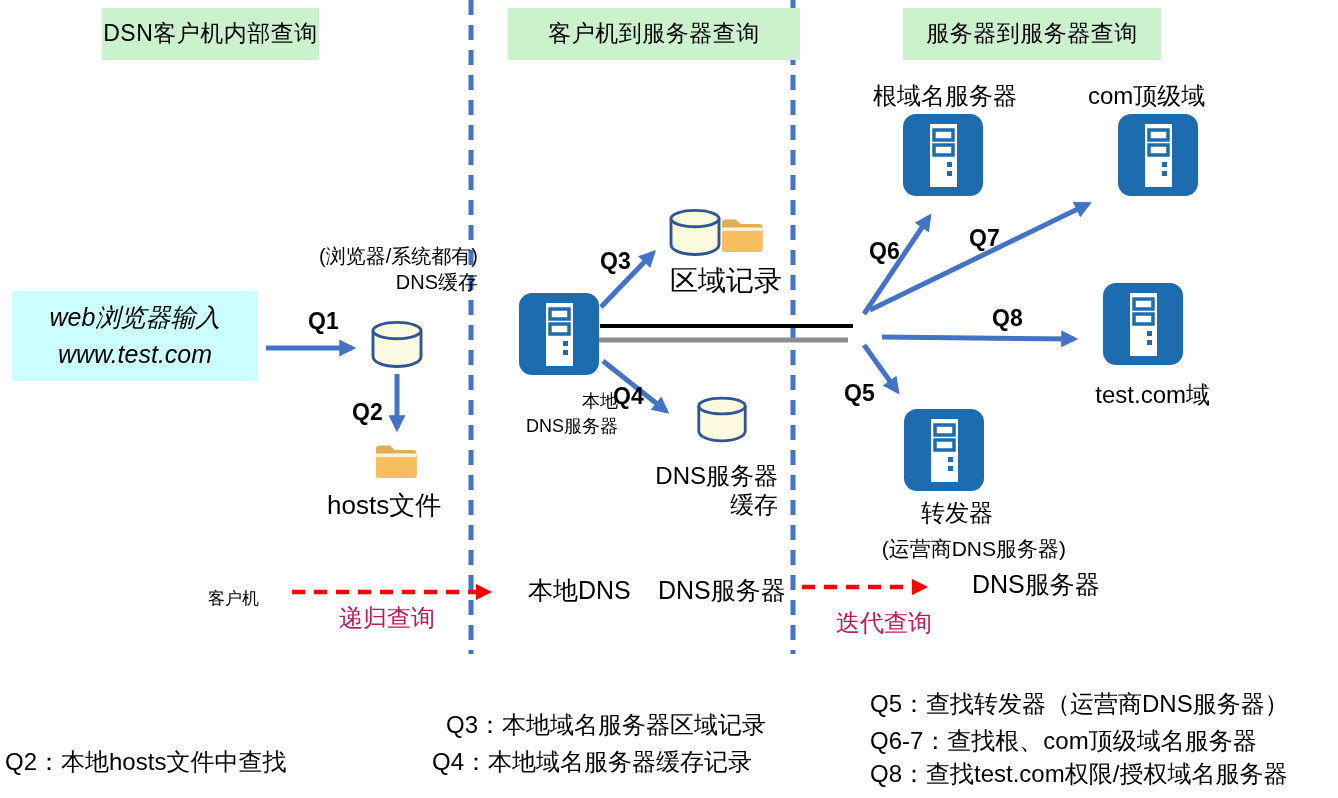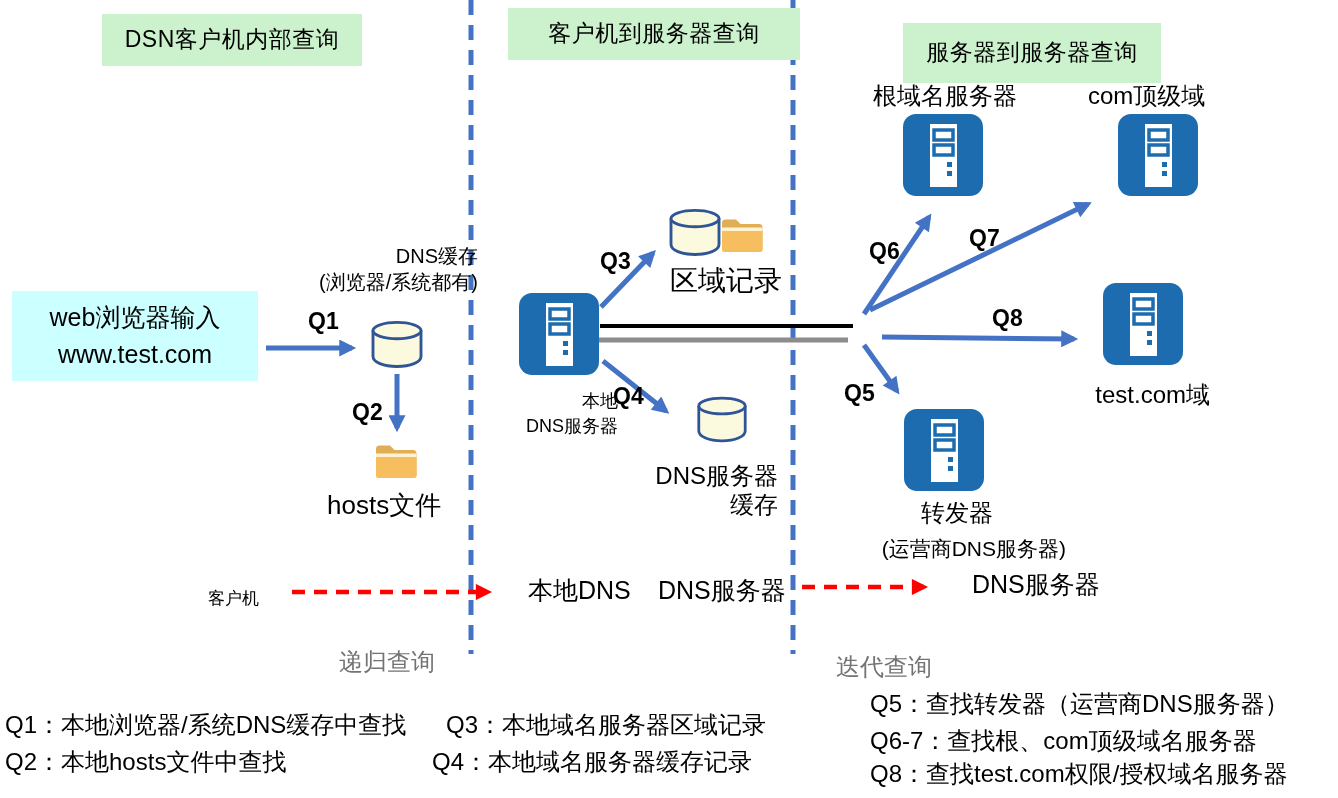--- a/index.html
+++ b/index.html
@@ -8,25 +8,25 @@
     font-family:"Liberation Sans",sans-serif;color:#000;
   }
   #overlay{position:absolute;left:0;top:0;}
   .t{position:absolute;white-space:nowrap;line-height:1.2;}
   .hdr{
     background:#CBF2CC;display:flex;align-items:center;justify-content:center;
     font-size:23px;letter-spacing:.5px;
   }
   .boxcyan{
     background:#CCFFFF;display:flex;flex-direction:column;align-items:center;justify-content:center;
-    font-size:25px;line-height:1.5;
+    font-size:25px;line-height:1.5;font-style:italic;
   }
   .center{text-align:right;}
   .qlab{font-weight:bold;font-size:23px;}
-  .red{color:#737373;margin-top:44px;}
+  .red{color:#be185d;}
   .legend{font-size:24px;}
   .divider{stroke:#4472C4;stroke-width:5;stroke-dasharray:15 10;}
   .barrow{stroke:#4472C4;stroke-width:5;fill:none;}
   .rarrow{stroke:#FF0000;stroke-width:4.5;stroke-dasharray:13 9;fill:none;}
 </style>
 </head>
 <body>
 
 <div id="stage">
 
@@ -80,32 +80,32 @@
     <use href="#sym-server" x="518" y="292" width="82" height="84"></use>
     <use href="#sym-folder" x="720" y="214" width="44" height="40"></use>
     <use href="#sym-cyl" x="668" y="208" width="54" height="48"></use>
     <use href="#sym-cyl" x="696" y="395" width="52" height="48"></use>
     <use href="#sym-server" x="902" y="113" width="82" height="84"></use>
     <use href="#sym-server" x="1117" y="113" width="82" height="84"></use>
     <use href="#sym-server" x="1102" y="282" width="82" height="84"></use>
     <use href="#sym-server" x="903" y="408" width="82" height="84"></use>
   </svg>
 
-  <div class="t hdr" style="left:102px;top:14px;width:260px;height:52px">DSN客户机内部查询</div>
+  <div class="t hdr" style="left:102px;top:8px;width:217px;height:52px">DSN客户机内部查询</div>
   <div class="t hdr" style="left:508px;top:8px;width:292px;height:52px">客户机到服务器查询</div>
-  <div class="t hdr" style="left:903px;top:23px;width:258px;height:60px">服务器到服务器查询</div>
+  <div class="t hdr" style="left:903px;top:8px;width:258px;height:52px">服务器到服务器查询</div>
 
   <div class="t boxcyan" style="left:12px;top:291px;width:246px;height:90px">
     <span>web浏览器输入</span>
     <span>www.test.com</span>
   </div>
 
   <div class="t center" style="left:288px;top:243px;width:190px;font-size:20px;line-height:26px">
+    <div>(浏览器/系统都有)</div>
     <div>DNS缓存</div>
-    <div>(浏览器/系统都有)</div>
   </div>
 
   <div class="t qlab" style="left:308px;top:308px">Q1</div>
   <div class="t qlab" style="left:352px;top:399px">Q2</div>
   <div class="t qlab" style="left:600px;top:248px">Q3</div>
   <div class="t qlab" style="left:613px;top:383px">Q4</div>
   <div class="t qlab" style="left:844px;top:380px">Q5</div>
   <div class="t qlab" style="left:869px;top:238px">Q6</div>
   <div class="t qlab" style="left:969px;top:225px">Q7</div>
   <div class="t qlab" style="left:992px;top:305px">Q8</div>
@@ -130,21 +130,20 @@
   <div class="t center" style="left:903px;top:499px;width:90px;font-size:24px">转发器</div>
   <div class="t center" style="left:836px;top:536px;width:230px;font-size:21px">(运营商DNS服务器)</div>
 
   <div class="t" style="left:208px;top:589px;font-size:17px">客户机</div>
   <div class="t red" style="left:339px;top:604px;font-size:24px">递归查询</div>
   <div class="t" style="left:528px;top:575px;font-size:25px">本地DNS</div>
   <div class="t" style="left:658px;top:575px;font-size:25px">DNS服务器</div>
   <div class="t" style="left:972px;top:569px;font-size:25px">DNS服务器</div>
   <div class="t red" style="left:836px;top:609px;font-size:24px">迭代查询</div>
 
-  <div class="t legend" style="left:5px;top:711px">Q1：本地浏览器/系统DNS缓存中查找</div>
   <div class="t legend" style="left:5px;top:748px">Q2：本地hosts文件中查找</div>
   <div class="t legend" style="left:446px;top:711px">Q3：本地域名服务器区域记录</div>
   <div class="t legend" style="left:432px;top:748px">Q4：本地域名服务器缓存记录</div>
   <div class="t legend" style="left:870px;top:690px">Q5：查找转发器（运营商DNS服务器）</div>
   <div class="t legend" style="left:870px;top:727px">Q6-7：查找根、com顶级域名服务器</div>
   <div class="t legend" style="left:870px;top:760px">Q8：查找test.com权限/授权域名服务器</div>
 
 </div>
 
 </body></html>

